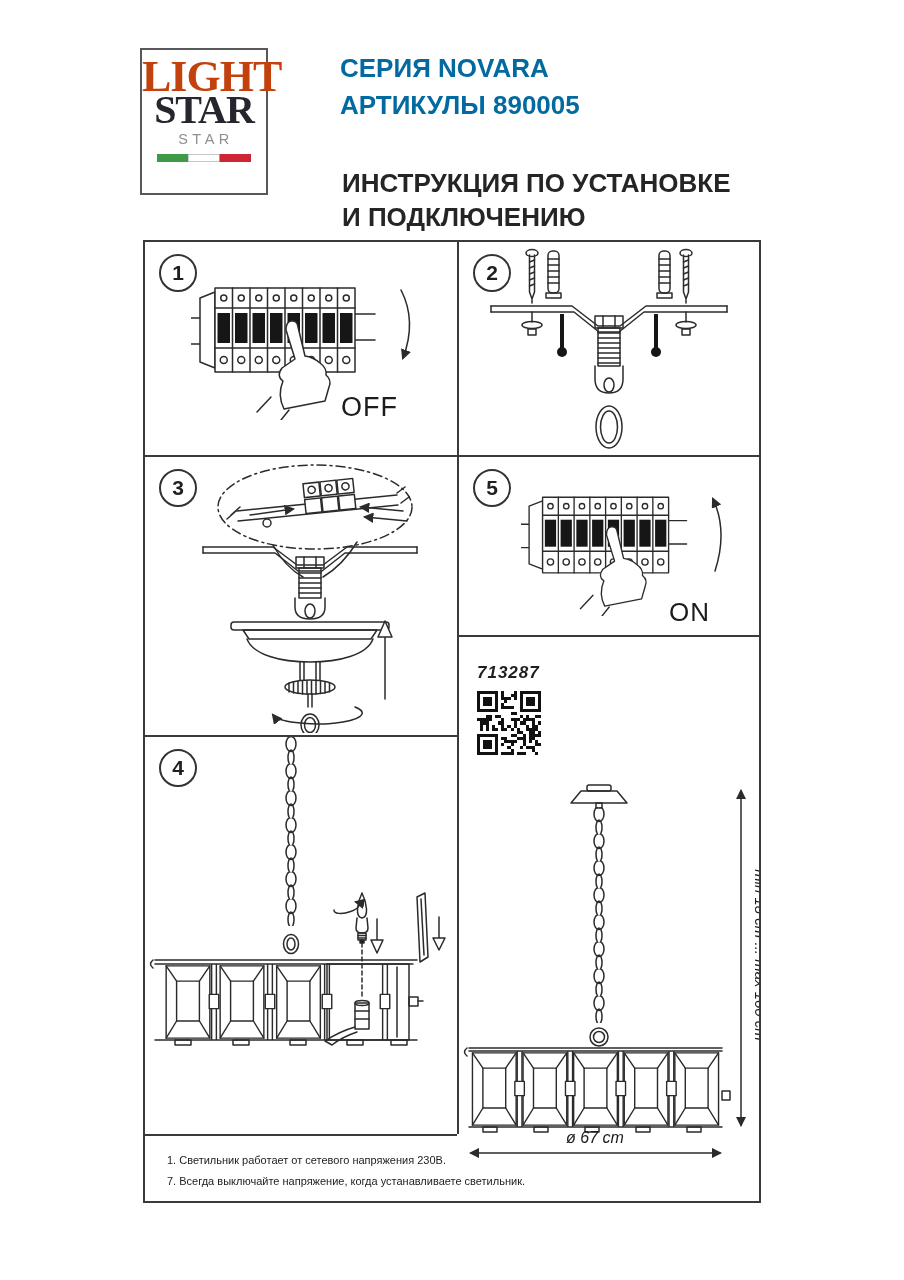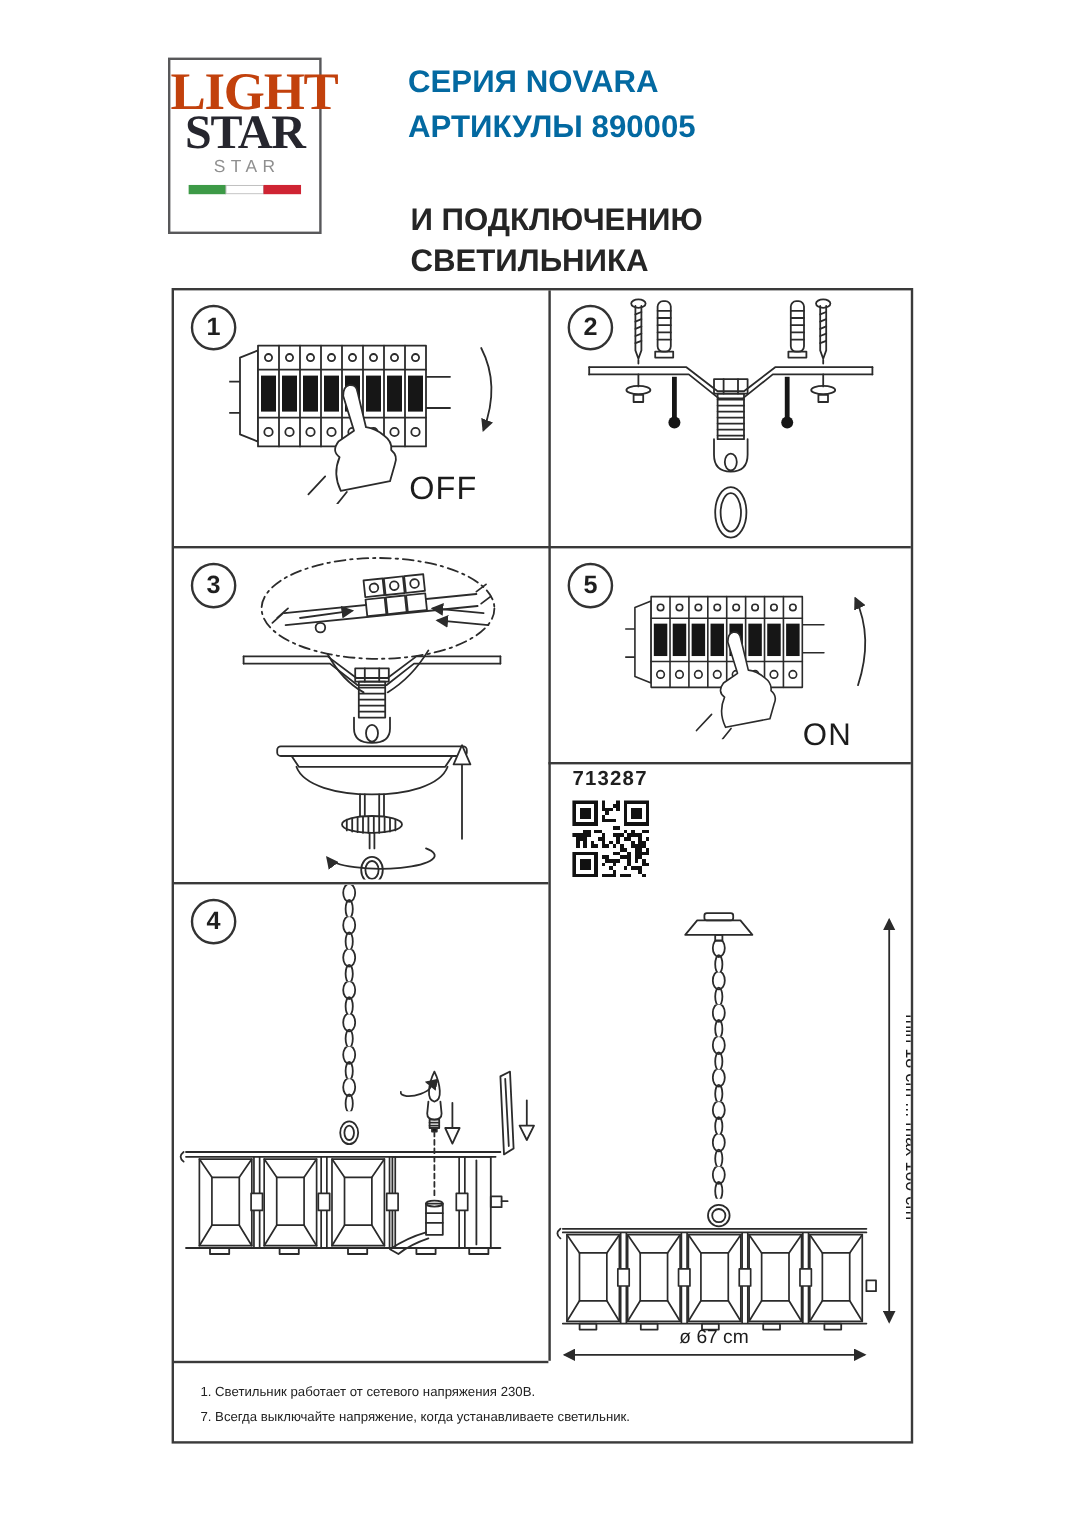--- a/index.html
+++ b/index.html
@@ -130,20 +130,21 @@
     <rect x="62.6" y="0" width="31.4" height="8" fill="#cf2433"></rect>
   </svg>
 </div>
 
 <div class="abs hdr-right">
   <div>СЕРИЯ NOVARA</div>
   <div>АРТИКУЛЫ 890005</div>
 </div>
 
 <div class="abs hdr-title">
+  <div>ИНСТРУКЦИЯ ПО УСТАНОВКЕ</div>
   <div>И ПОДКЛЮЧЕНИЮ СВЕТИЛЬНИКА</div>
 </div>
 
 <div class="abs grid">
 
   <div class="dv" style="left:312px;top:0;width:2px;height:892px;"></div>
   <div class="dv" style="left:0;top:213px;width:614px;height:2px;"></div>
   <div class="dv" style="left:0;top:493px;width:312px;height:2px;"></div>
   <div class="dv" style="left:312px;top:393px;width:302px;height:2px;"></div>
   <div class="dv" style="left:0;top:892px;width:312px;height:2px;"></div>
@@ -352,21 +353,21 @@
         <path d="M272 160 L280 156 L283 220 L275 225 Z"></path>
         <line x1="276" y1="162" x2="279" y2="218"></line>
       </g>
       <g class="ln">
         <line x1="294" y1="180" x2="294" y2="201"></line>
         <polygon points="294,213 288,201 300,201" fill="#fff"></polygon>
       </g>
     </svg>
   </div>
 
-  <div class="panel" style="left:314px;top:389px;width:300px;height:564px;">
+  <div class="panel" style="left:314px;top:413px;width:300px;height:564px;font-style:italic;">
     <div class="qrlabel">713287</div>
     <svg class="qrbox" viewBox="0 0 63 63" shape-rendering="crispEdges">
         <rect x="24" y="0" width="3" height="3" fill="#111"></rect>
         <rect x="36" y="0" width="3" height="3" fill="#111"></rect>
         <rect x="24" y="3" width="3" height="3" fill="#111"></rect>
         <rect x="33" y="3" width="3" height="3" fill="#111"></rect>
         <rect x="36" y="3" width="3" height="3" fill="#111"></rect>
         <rect x="24" y="6" width="3" height="3" fill="#111"></rect>
         <rect x="27" y="6" width="3" height="3" fill="#111"></rect>
         <rect x="30" y="6" width="3" height="3" fill="#111"></rect>

